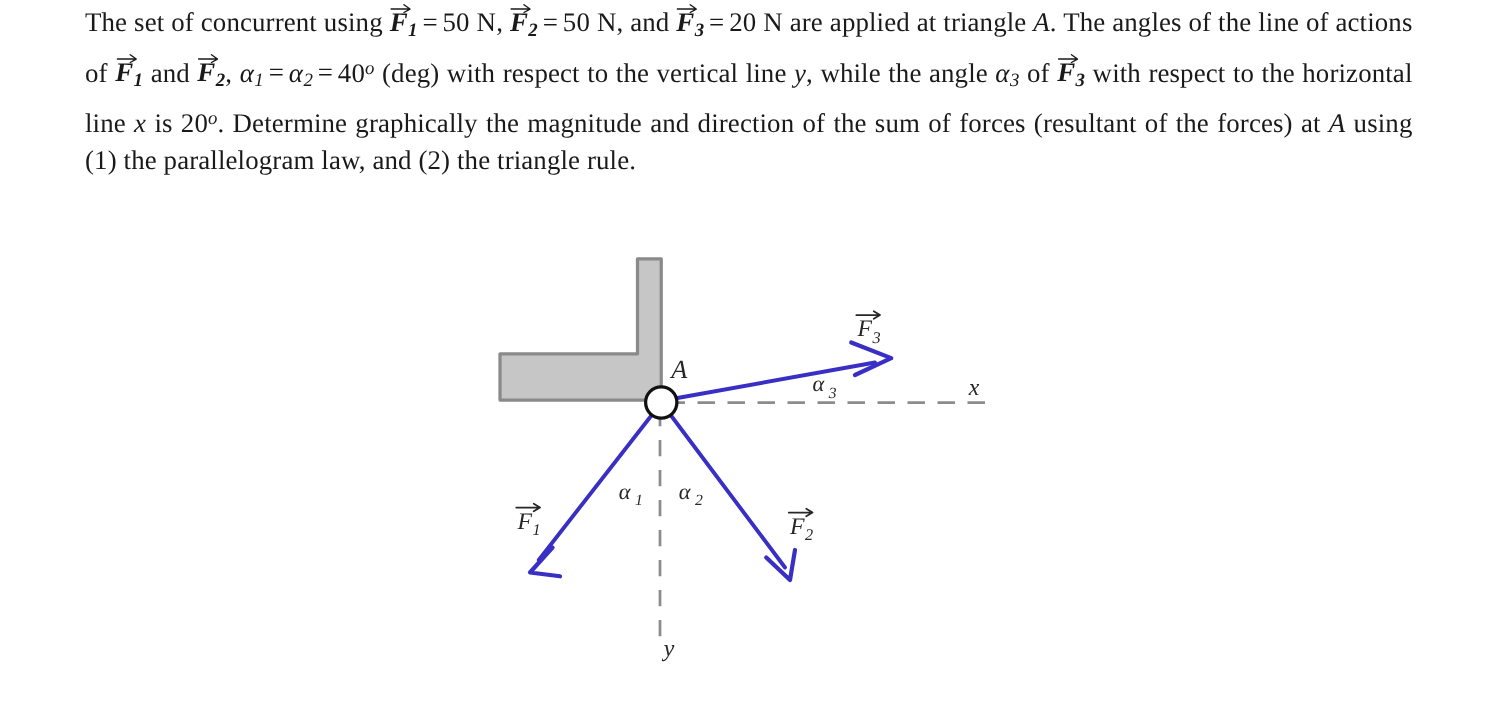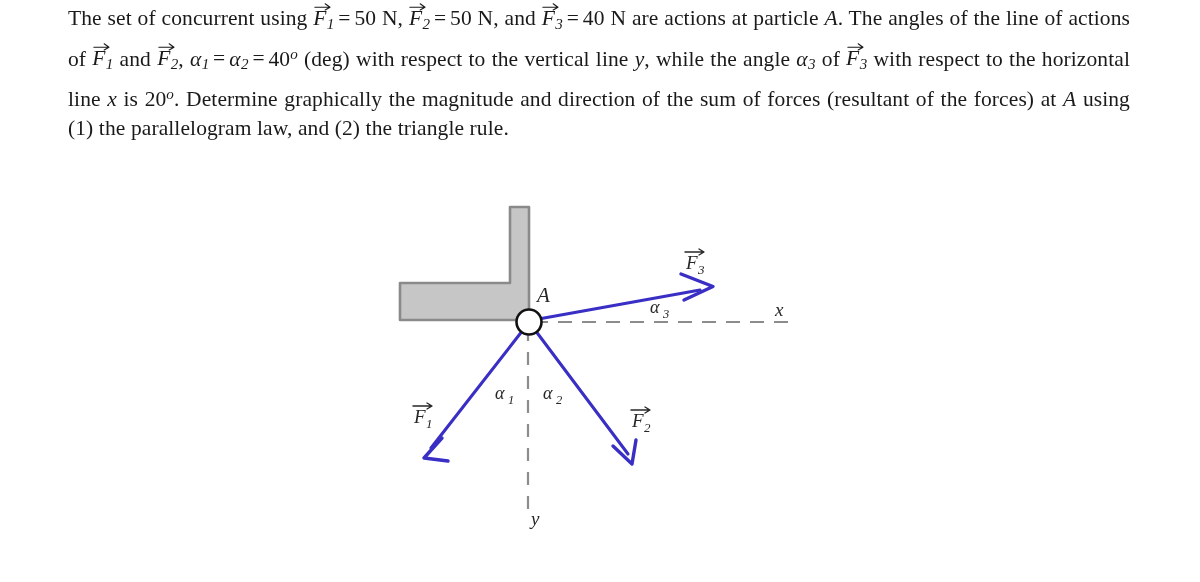--- a/index.html
+++ b/index.html
@@ -41,20 +41,21 @@
   
   .mi {            
     font-style: italic;
     font-family: "Liberation Serif", "DejaVu Serif", serif;
   }
   .vecwrap {
     position: relative;
     display: inline-block;
     font-style: italic;
     padding-top: 0px;
+    font-weight: bold;
   }
   .vecwrap .vbar {
     position: absolute;
     left: 0.02em;
     top: -0.30em;
     width: 0.80em;
     height: 0.62em;
     pointer-events: none;
   }
   .sub {
@@ -91,21 +92,21 @@
 
 <div id="problem-root">
 
   <div class="statement">
     <p><span>The set of concurrent using </span><span class="vecwrap"><svg class="vbar" viewBox="0 0 20 14">
             <path d="M1 10 L18 10 M13 6 L18.6 10 L13 13.2" fill="none" stroke="#1a1a1a" stroke-width="1.3" stroke-linecap="round" stroke-linejoin="round"></path>
           </svg><span>F</span><span class="sub">1</span></span><span class="eqs">=</span><span>50 N</span><span>, </span><span class="vecwrap"><svg class="vbar" viewBox="0 0 20 14">
             <path d="M1 10 L18 10 M13 6 L18.6 10 L13 13.2" fill="none" stroke="#1a1a1a" stroke-width="1.3" stroke-linecap="round" stroke-linejoin="round"></path>
           </svg><span>F</span><span class="sub">2</span></span><span class="eqs">=</span><span>50 N</span><span>, and </span><span class="vecwrap"><svg class="vbar" viewBox="0 0 20 14">
             <path d="M1 10 L18 10 M13 6 L18.6 10 L13 13.2" fill="none" stroke="#1a1a1a" stroke-width="1.3" stroke-linecap="round" stroke-linejoin="round"></path>
-          </svg><span>F</span><span class="sub">3</span></span><span class="eqs">=</span><span>40 N</span><span> are actions at particle </span><span class="mi">A</span><span>. The angles of the line of actions of </span><span class="vecwrap"><svg class="vbar" viewBox="0 0 20 14">
+          </svg><span>F</span><span class="sub">3</span></span><span class="eqs">=</span><span>20 N</span><span> are applied at triangle </span><span class="mi">A</span><span>. The angles of the line of actions of </span><span class="vecwrap"><svg class="vbar" viewBox="0 0 20 14">
             <path d="M1 10 L18 10 M13 6 L18.6 10 L13 13.2" fill="none" stroke="#1a1a1a" stroke-width="1.3" stroke-linecap="round" stroke-linejoin="round"></path>
           </svg><span>F</span><span class="sub">1</span></span><span> and </span><span class="vecwrap"><svg class="vbar" viewBox="0 0 20 14">
             <path d="M1 10 L18 10 M13 6 L18.6 10 L13 13.2" fill="none" stroke="#1a1a1a" stroke-width="1.3" stroke-linecap="round" stroke-linejoin="round"></path>
           </svg><span>F</span><span class="sub">2</span></span><span>, </span><span class="mi">α</span><span class="sub">1</span><span class="eqs">=</span><span class="mi">α</span><span class="sub">2</span><span class="eqs">=</span><span>40</span><span class="degsym">o</span><span> (deg) with respect to the vertical line </span><span class="mi">y</span><span>, while the angle </span><span class="mi">α</span><span class="sub">3</span><span> of </span><span class="vecwrap"><svg class="vbar" viewBox="0 0 20 14">
             <path d="M1 10 L18 10 M13 6 L18.6 10 L13 13.2" fill="none" stroke="#1a1a1a" stroke-width="1.3" stroke-linecap="round" stroke-linejoin="round"></path>
           </svg><span>F</span><span class="sub">3</span></span><span> with respect to the horizontal line </span><span class="mi">x</span><span> is </span><span>20</span><span class="degsym">o</span><span>. Determine graphically the magnitude and direction of the sum of forces (resultant of the forces) at </span><span class="mi">A</span><span> using (1) the parallelogram law, and (2) the triangle rule.</span></p>
   </div>
 
   <div id="figure">
     <svg width="1200" height="412" viewBox="0 0 1200 412">

